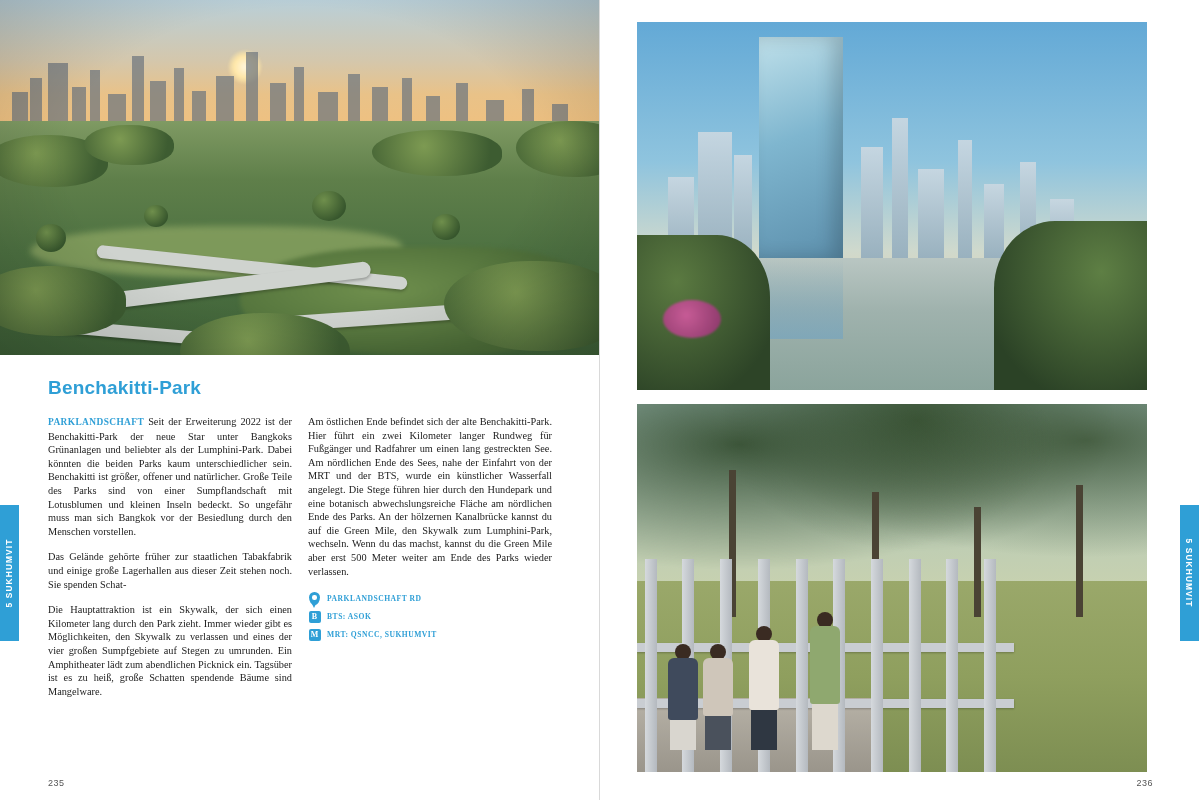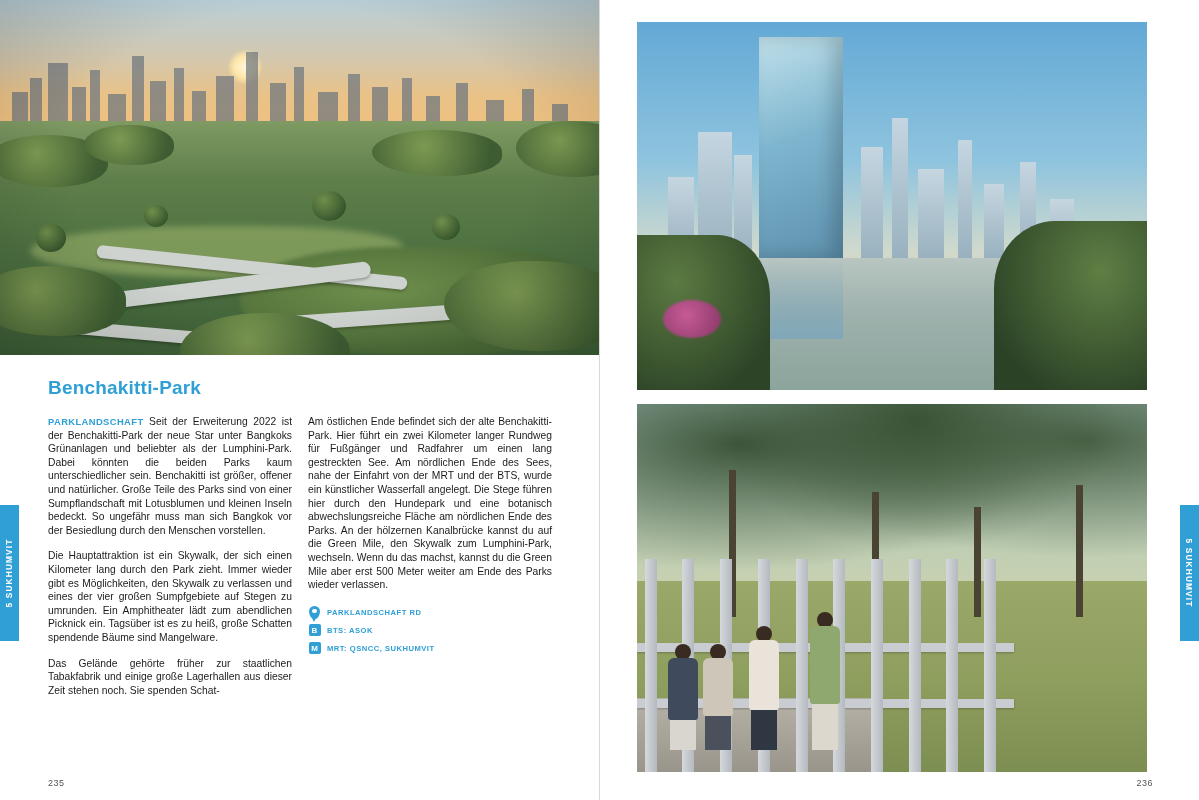--- a/index.html
+++ b/index.html
@@ -94,21 +94,21 @@
     padding: 22px 44px 0 48px;
   }
   .article-title {
     color: #2f9fd6;
     font-size: 19px;
     font-weight: 700;
     letter-spacing: .2px;
     margin: 0 0 16px 0;
   }
   .cols {
-    display: flex; gap: 16px;
+    display: flex; gap: 16px; font-family: Liberation Serif, serif;
   }
   .col { width: 244px; }
   .col p {
     margin: 0 0 12px 0;
     font-size: 10.3px;
     line-height: 13.6px;
     text-align: justify;
     color: #1b1b1b;
     hyphens: auto;
   }
@@ -337,22 +337,22 @@
       </div>
       <div class="vignette"></div>
     </div>
 
     <div class="article">
       <h1 class="article-title">Benchakitti-Park</h1>
 
       <div class="cols">
         <div class="col">
           <p><span class="kicker">PARKLANDSCHAFT</span> <span>Seit der Erweiterung 2022 ist der Benchakitti-Park der neue Star unter Bangkoks Grünanlagen und beliebter als der Lumphini-Park. Dabei könnten die beiden Parks kaum unterschiedlicher sein. Benchakitti ist größer, offener und natürlicher. Große Teile des Parks sind von einer Sumpflandschaft mit Lotusblumen und kleinen Inseln bedeckt. So ungefähr muss man sich Bangkok vor der Besiedlung durch den Menschen vorstellen.</span></p>
+          <p>Das Gelände gehörte früher zur staatlichen Tabakfabrik und einige große Lagerhallen aus dieser Zeit stehen noch. Sie spenden Schat-</p>
           <p>Die Hauptattraktion ist ein Skywalk, der sich einen Kilometer lang durch den Park zieht. Immer wieder gibt es Möglichkeiten, den Skywalk zu verlassen und eines der vier großen Sumpfgebiete auf Stegen zu umrunden. Ein Amphitheater lädt zum abendlichen Picknick ein. Tagsüber ist es zu heiß, große Schatten spendende Bäume sind Mangelware.</p>
-          <p>Das Gelände gehörte früher zur staatlichen Tabakfabrik und einige große Lagerhallen aus dieser Zeit stehen noch. Sie spenden Schat-</p>
         </div>
 
         <div class="col">
           <p>Am östlichen Ende befindet sich der alte Benchakitti-Park. Hier führt ein zwei Kilometer langer Rundweg für Fußgänger und Radfahrer um einen lang gestreckten See. Am nördlichen Ende des Sees, nahe der Einfahrt von der MRT und der BTS, wurde ein künstlicher Wasserfall angelegt. Die Stege führen hier durch den Hundepark und eine botanisch abwechslungsreiche Fläche am nördlichen Ende des Parks. An der hölzernen Kanalbrücke kannst du auf die Green Mile, den Skywalk zum Lumphini-Park, wechseln. Wenn du das machst, kannst du die Green Mile aber erst 500 Meter weiter am Ende des Parks wieder verlassen.</p>
 
           <div class="info-list">
             <div class="info-row">
               <span class="info-icon">
                   <span class="pin"></span>
                 </span>

